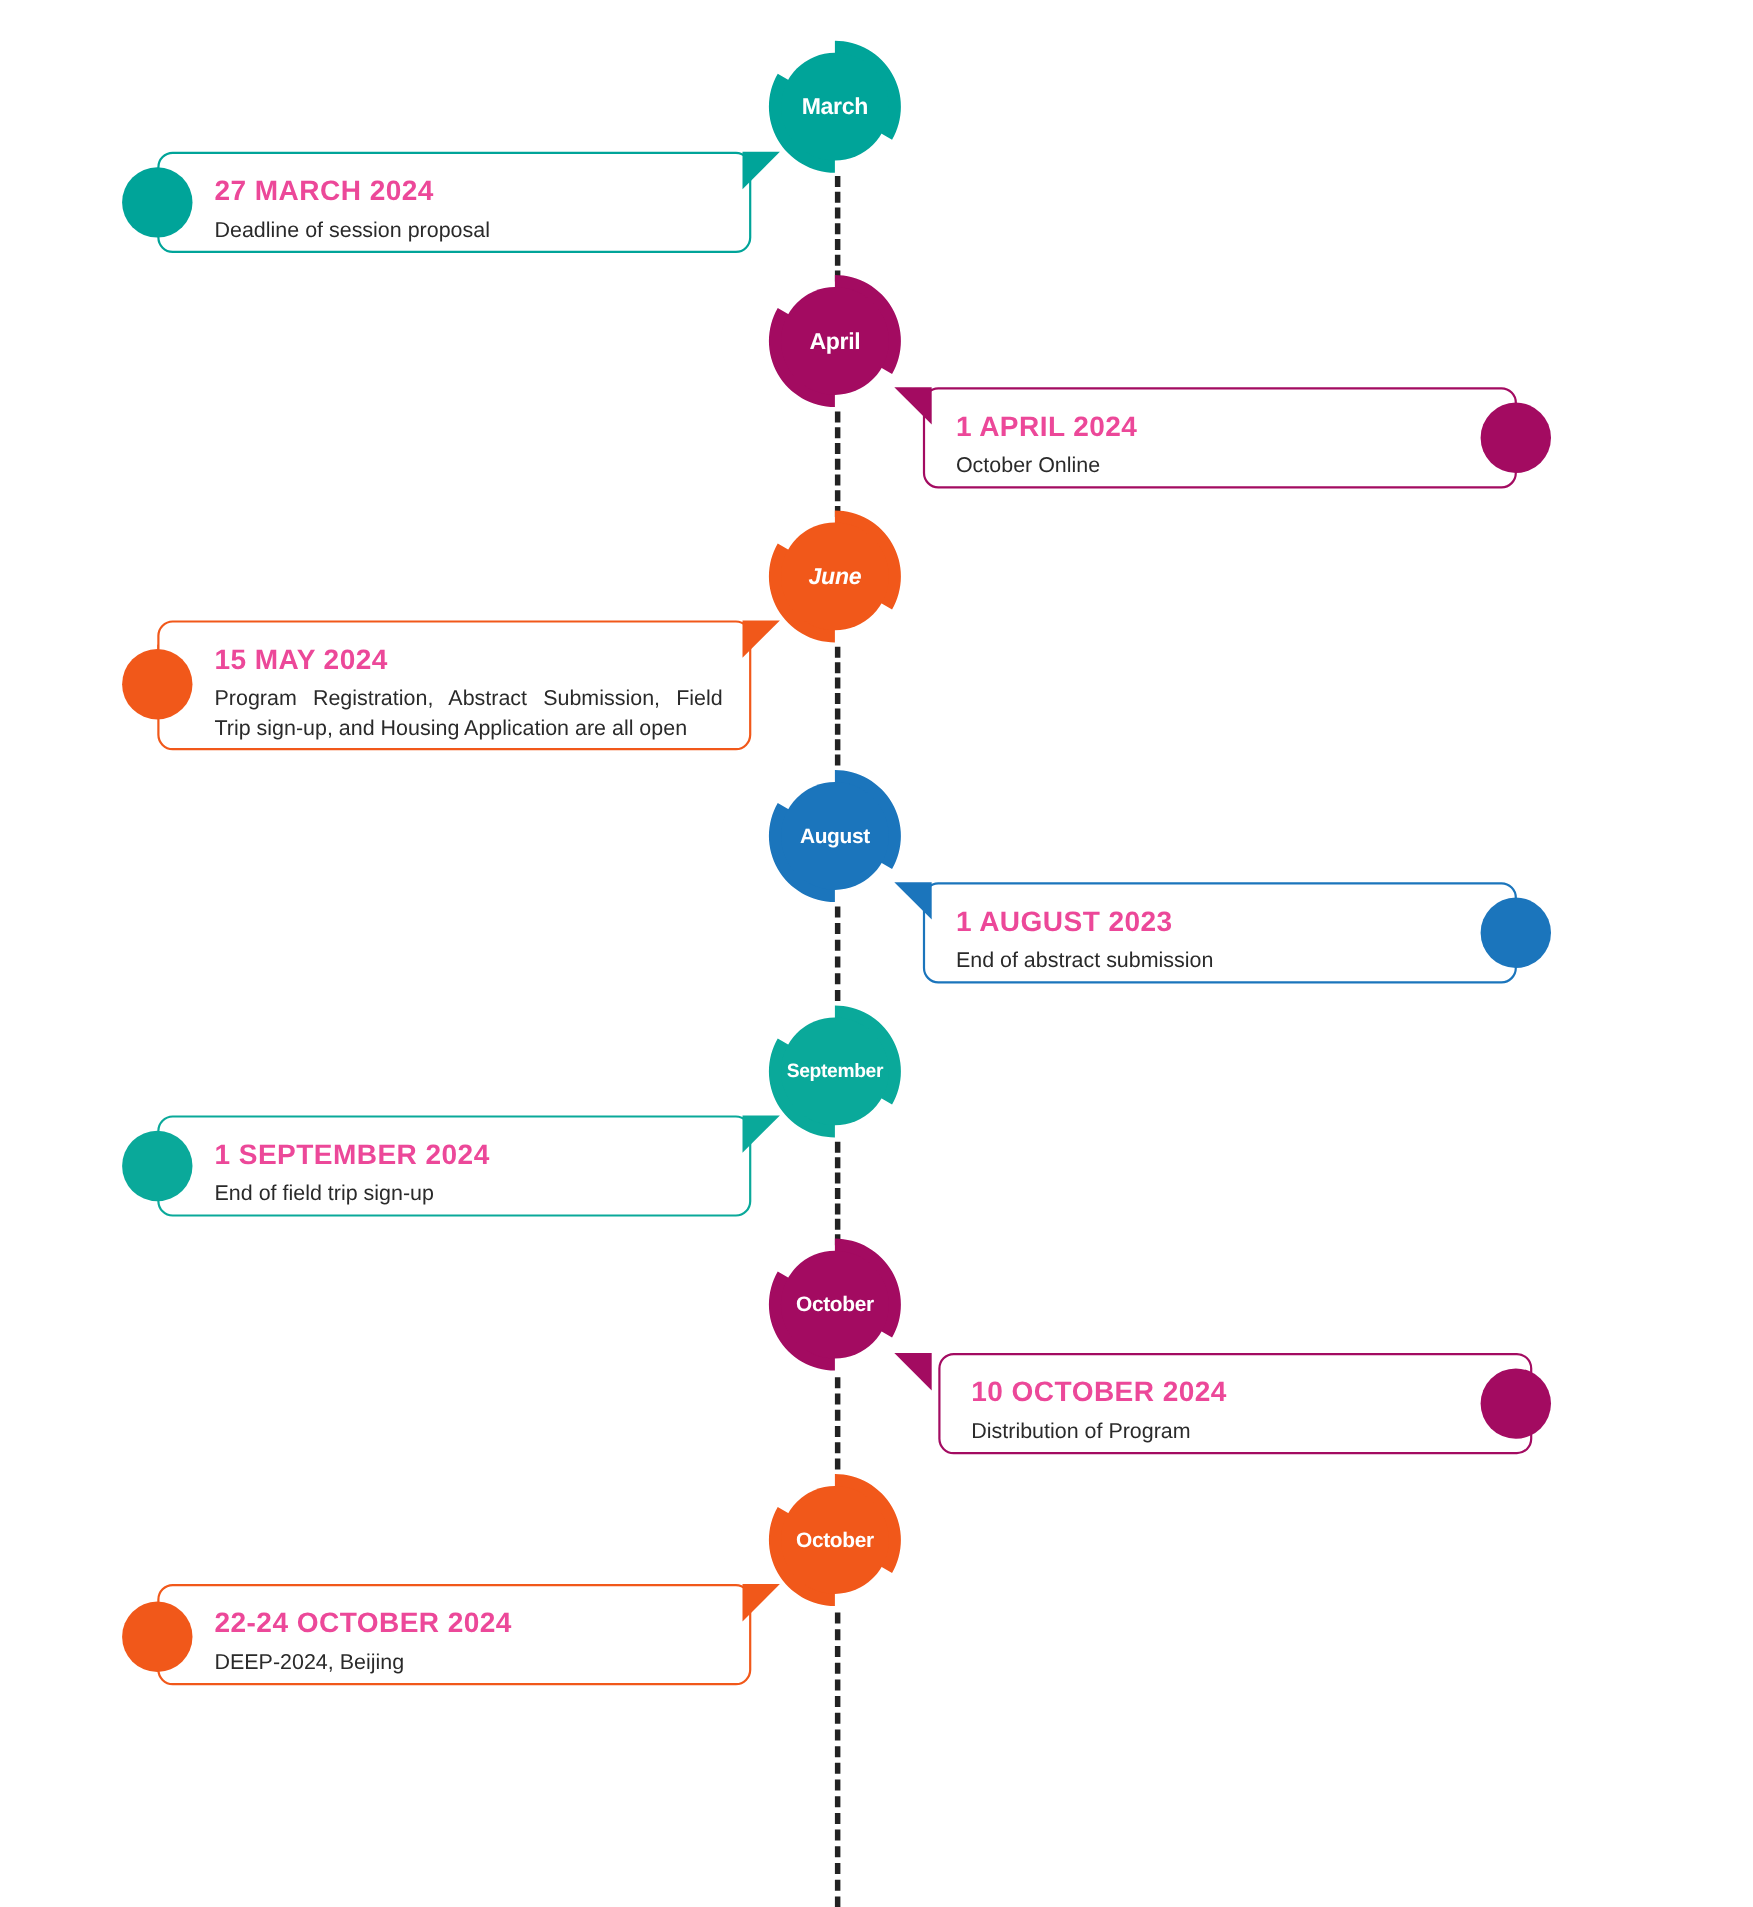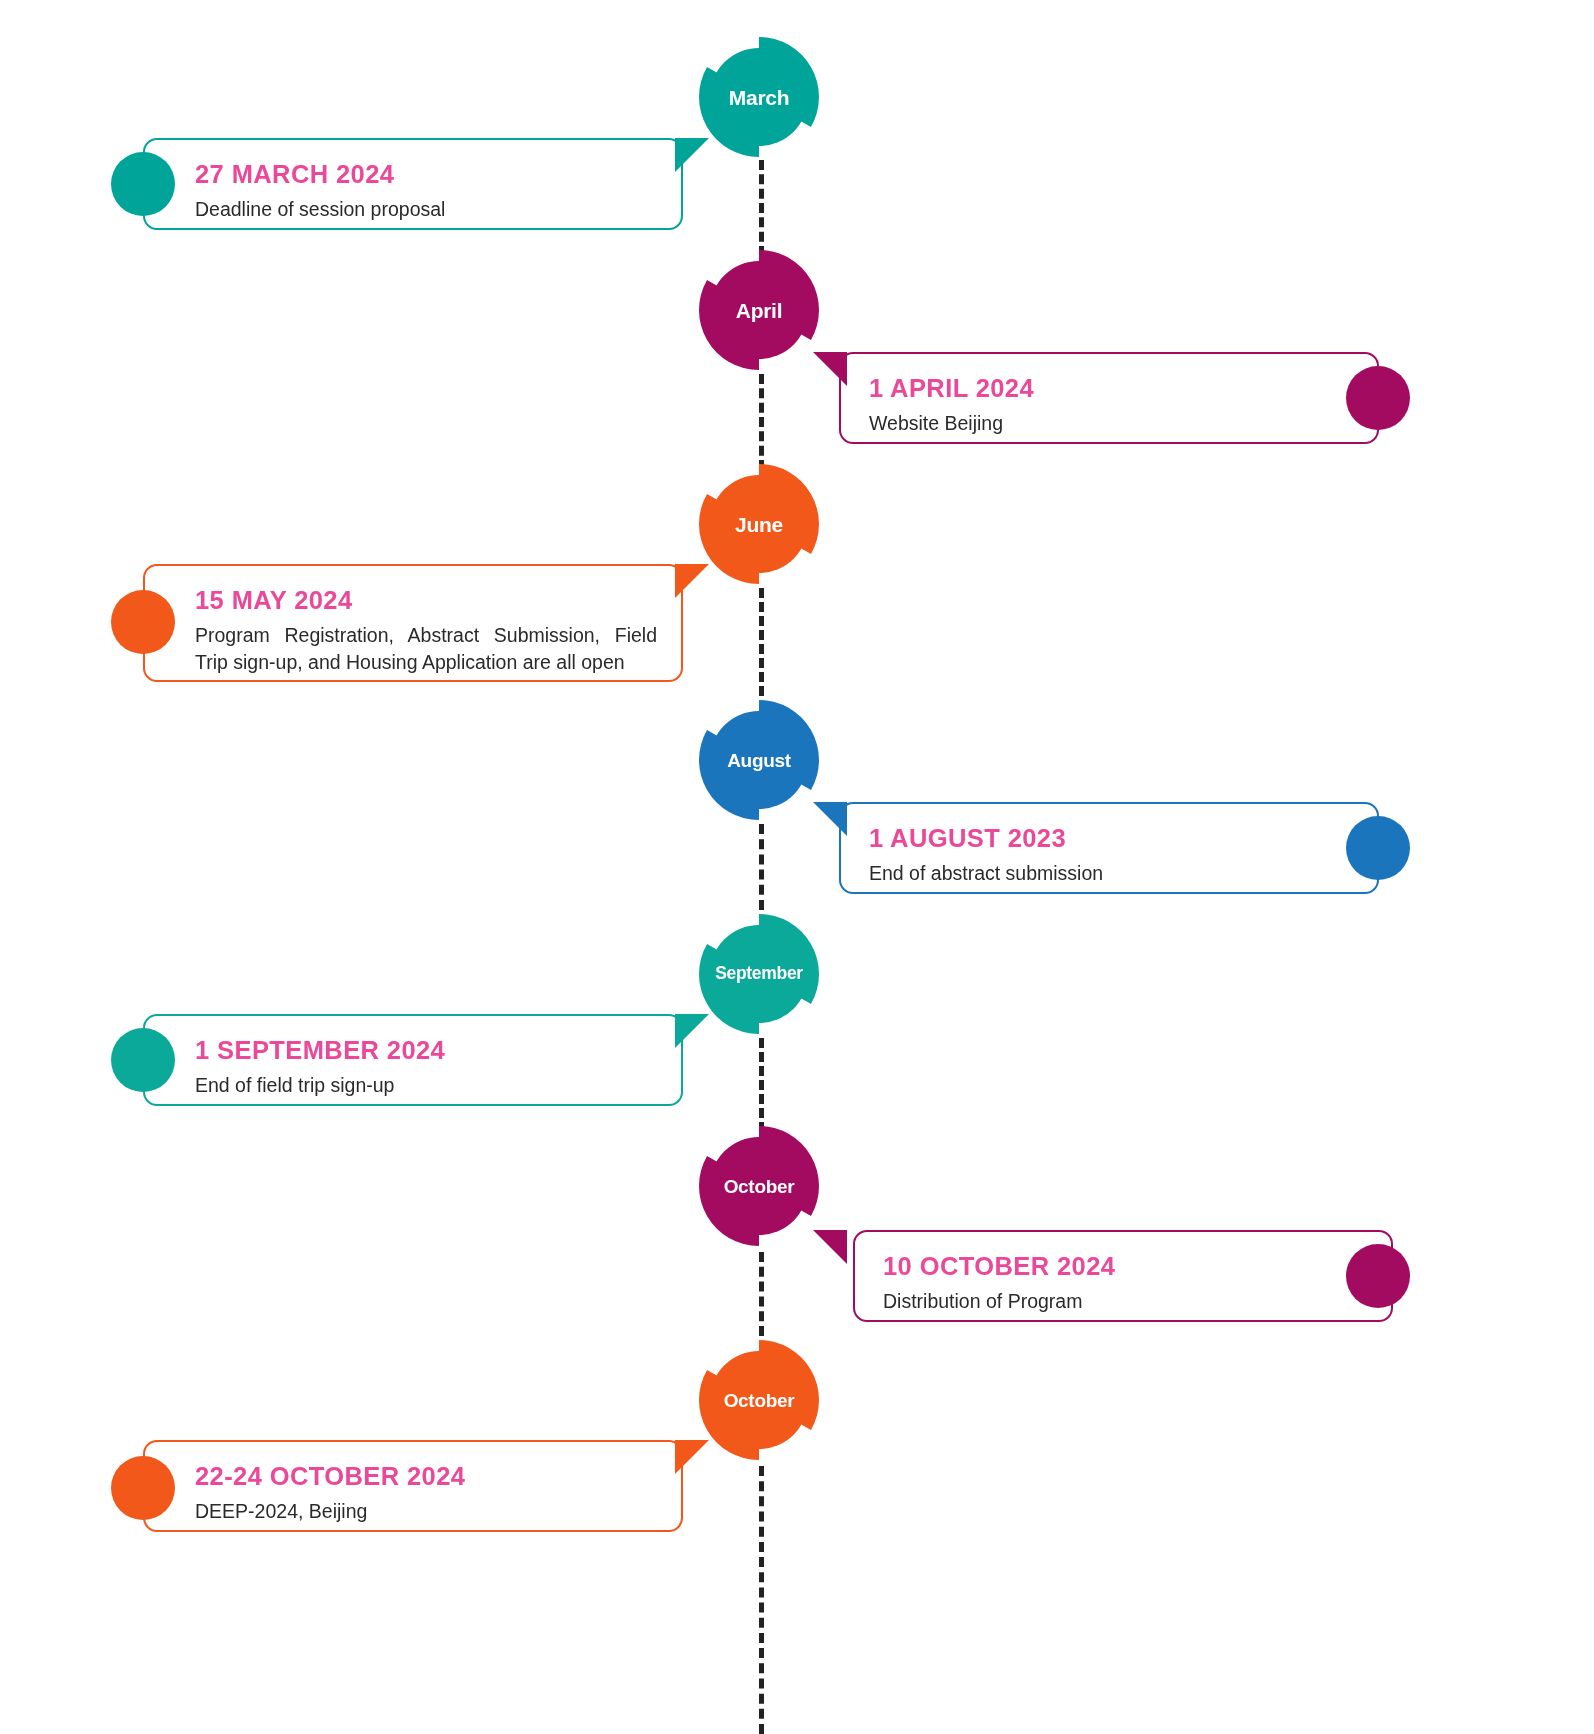--- a/index.html
+++ b/index.html
@@ -140,33 +140,33 @@
       <path d="M 66 126 A 60 60 0 0 1 14.04 36 L 25.4 42.6 A 47 47 0 0 0 66 113 Z" fill="#A30B61"></path>
     </svg>
     <div class="disk" style="background:#A30B61;">
       <span>April</span>
     </div>
   </div>
 
   <div class="box right" style="left:824px;top:352px;width:540px;height:92px;border-color:#A30B61;">
     <div class="inner">
       <p class="date">1 APRIL 2024</p>
-      <p class="desc">Website Beijing</p>
+      <p class="desc">October Online</p>
     </div>
   </div>
   <div class="tail-l" style="left:798px;top:352px;border-width:0 34px 34px 0;border-color:transparent #A30B61 transparent transparent;"></div>
   <div class="stub" style="left:1361px;top:374px;height:52px;border-left-color:#A30B61;"></div>
   <div class="dot" style="left:1331px;top:366px;background:#A30B61;"></div>
 
   <div class="node" style="left:678px;top:458px;">
     <svg class="ring" viewBox="0 0 132 132">
       <path d="M 66 6 A 60 60 0 0 1 117.96 96 L 106.6 89.4 A 47 47 0 0 0 66 19 Z" fill="#F1581A"></path>
       <path d="M 66 126 A 60 60 0 0 1 14.04 36 L 25.4 42.6 A 47 47 0 0 0 66 113 Z" fill="#F1581A"></path>
     </svg>
-    <div class="disk" style="background:#F1581A;">
+    <div class="disk" style="background:#F1581A;font-style:italic;">
       <span>June</span>
     </div>
   </div>
 
   <div class="box left" style="left:128px;top:564px;width:540px;height:118px;border-color:#F1581A;">
     <div class="inner" style="padding-right:24px;">
       <p class="date">15 MAY 2024</p>
       <p class="desc justify">Program Registration, Abstract Submission, Field Trip sign-up, and Housing Application are all open</p>
     </div>
   </div>

